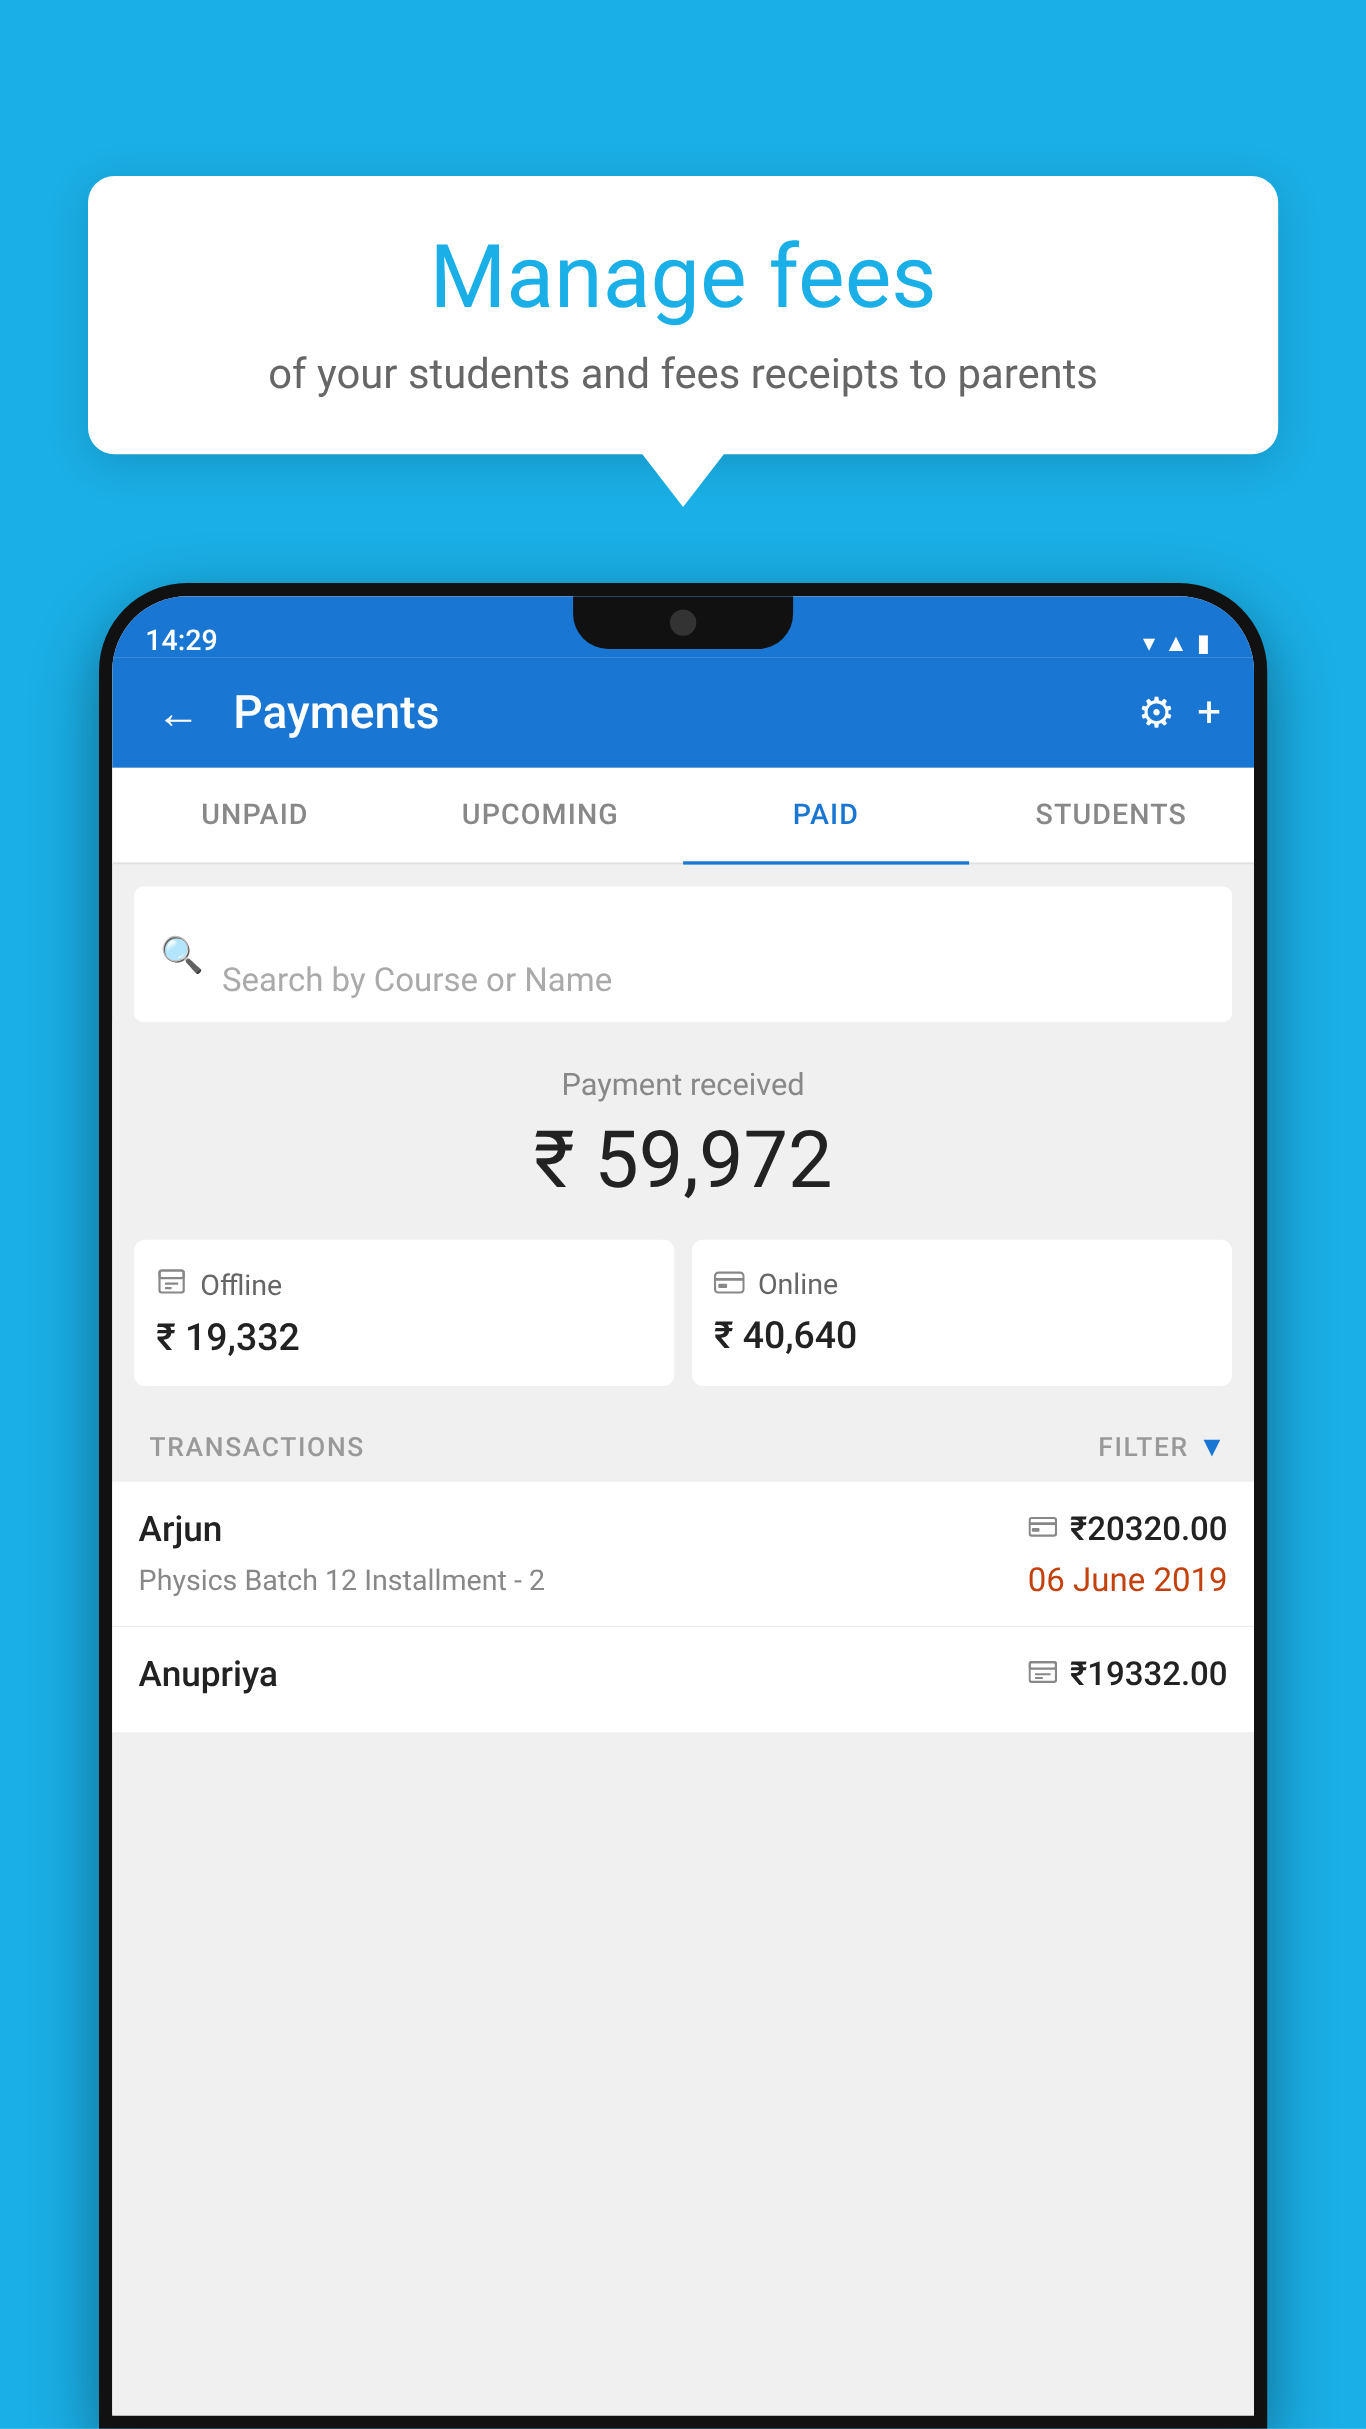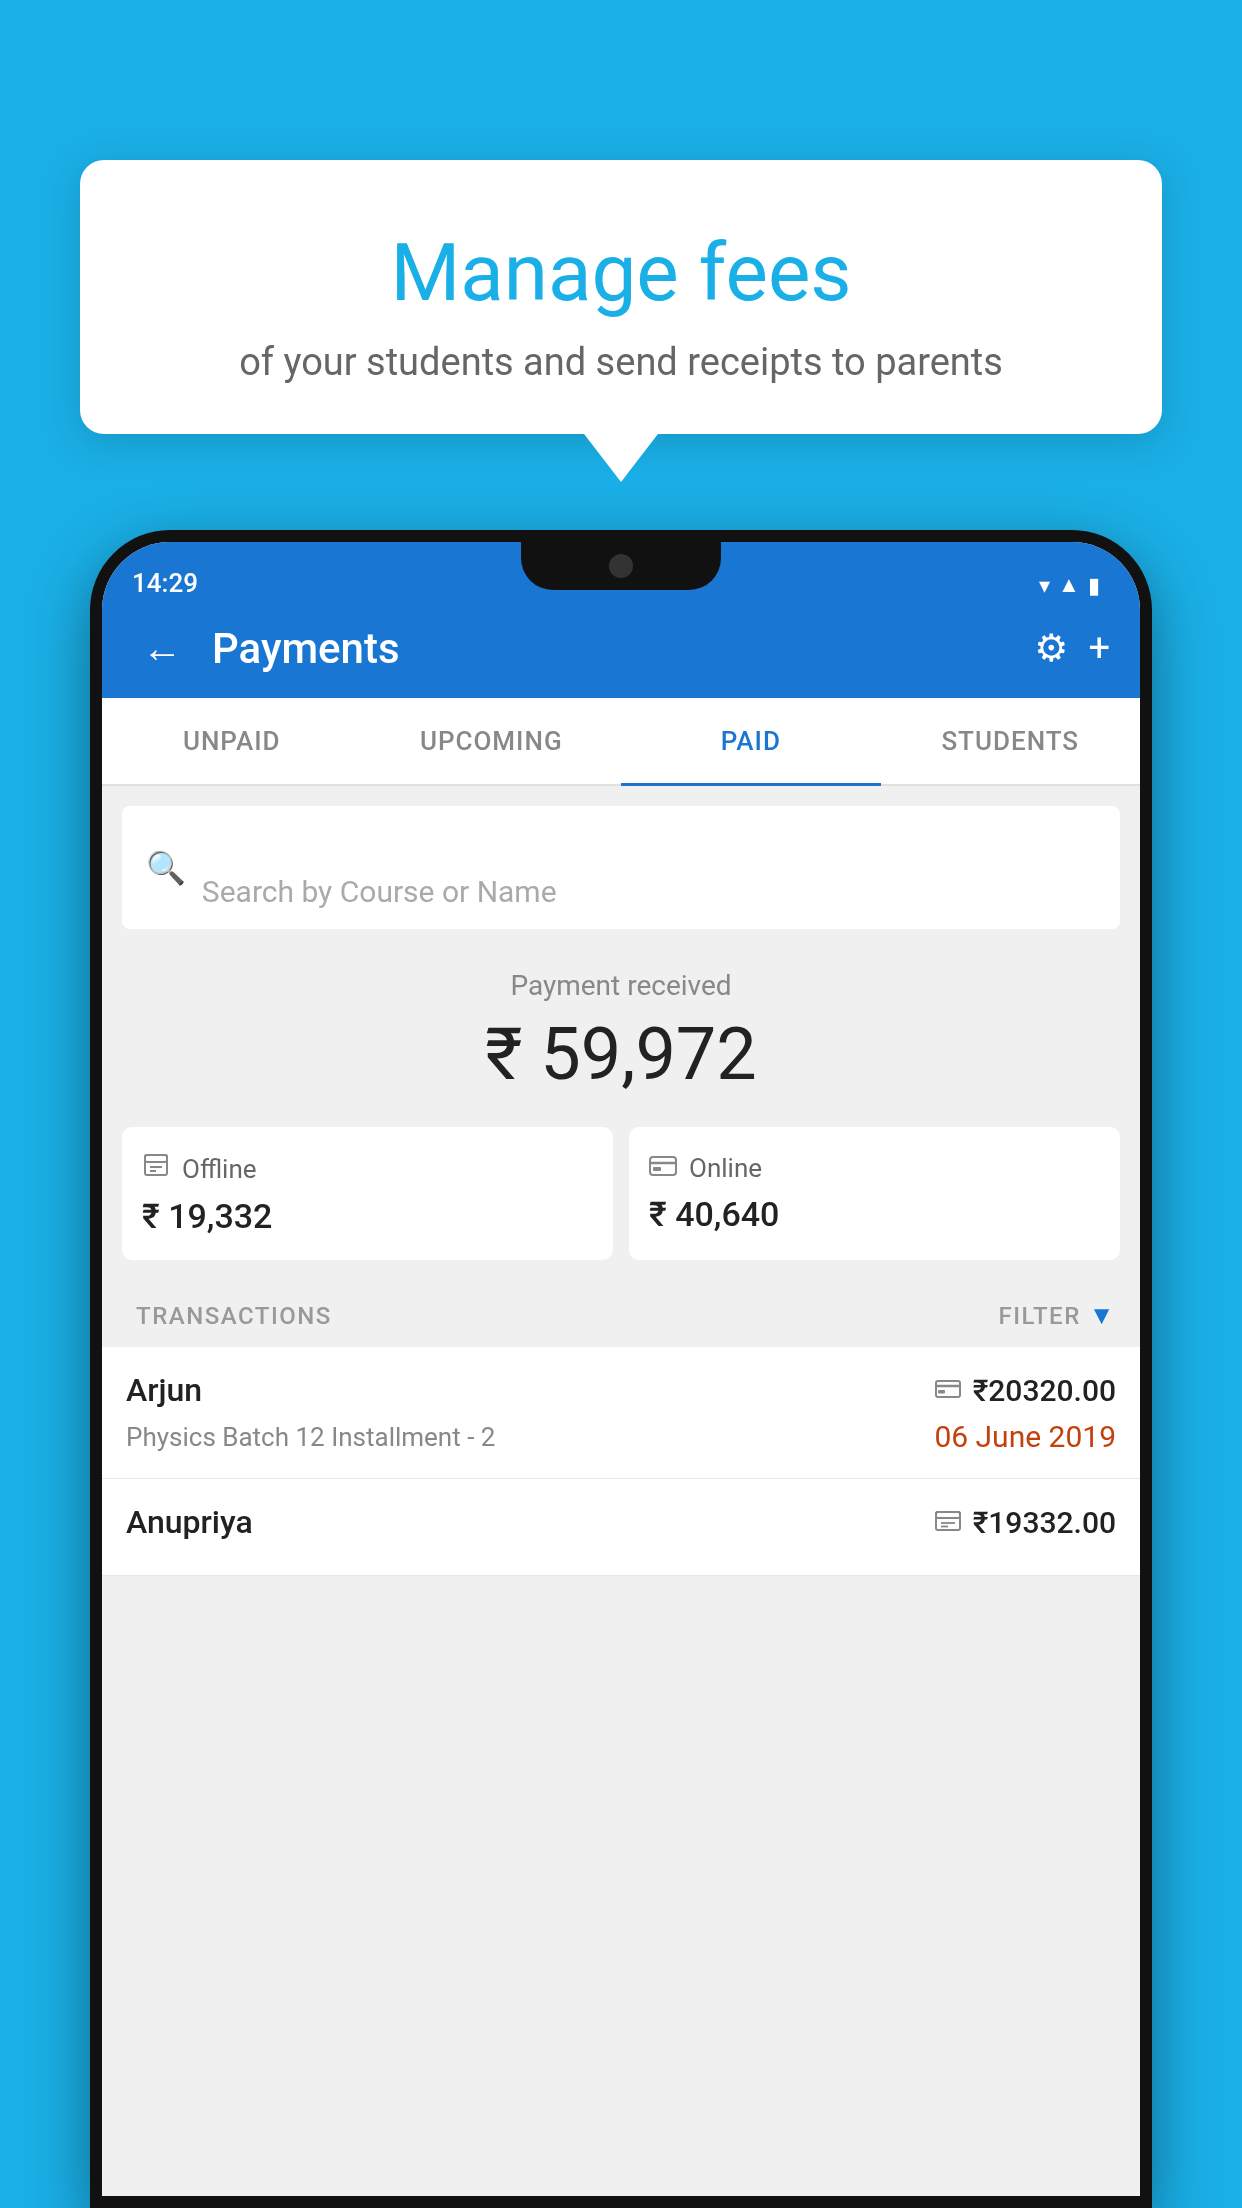--- a/index.html
+++ b/index.html
@@ -13,21 +13,21 @@
     }
 
     
     .speech-bubble {
       position: absolute;
       top: 160px;
       left: 80px;
       right: 80px;
       background: white;
       border-radius: 24px;
-      padding: 66px 80px 50px 80px;
+      padding: 45px 80px 50px 80px;
       text-align: center;
       box-shadow: 0 8px 40px rgba(0,0,0,0.15);
     }
     .speech-bubble::after {
       content: '';
       position: absolute;
       bottom: -48px;
       left: 50%;
       transform: translateX(-50%);
       width: 0;
@@ -325,21 +325,21 @@
     .transaction-date {
       font-size: 30px;
       color: #c2410c;
     }
   </style>
 </head>
 <body>
 
 <div class="speech-bubble">
   <div class="speech-bubble-title">Manage fees</div>
-  <div class="speech-bubble-subtitle">of your students and send receipts to parents</div>
+  <div class="speech-bubble-subtitle">of your students and fees receipts to parents</div>
 </div>
 
 <div class="phone-frame">
   <div class="phone-inner">
 
     <div class="phone-notch">
       <div class="notch-camera"></div>
     </div>
 
     <div class="status-bar">

